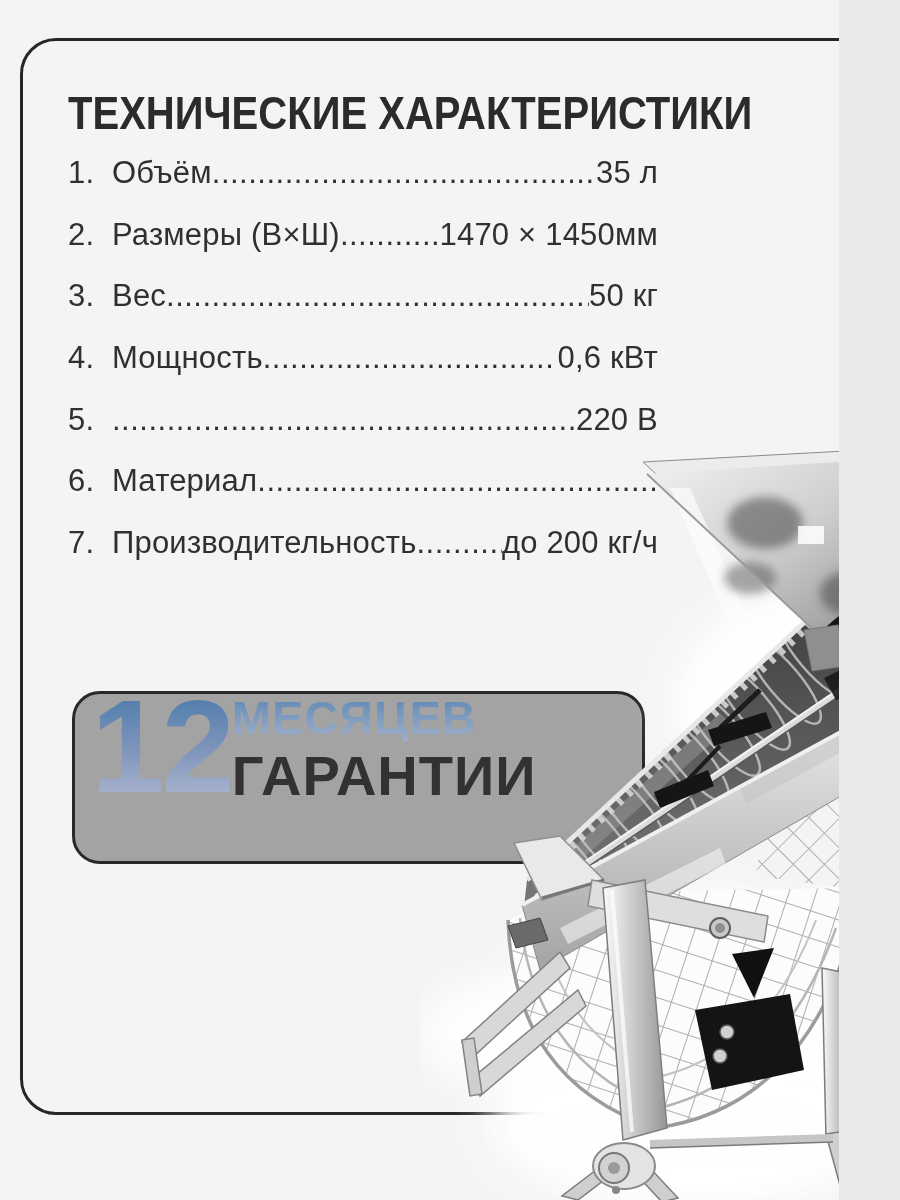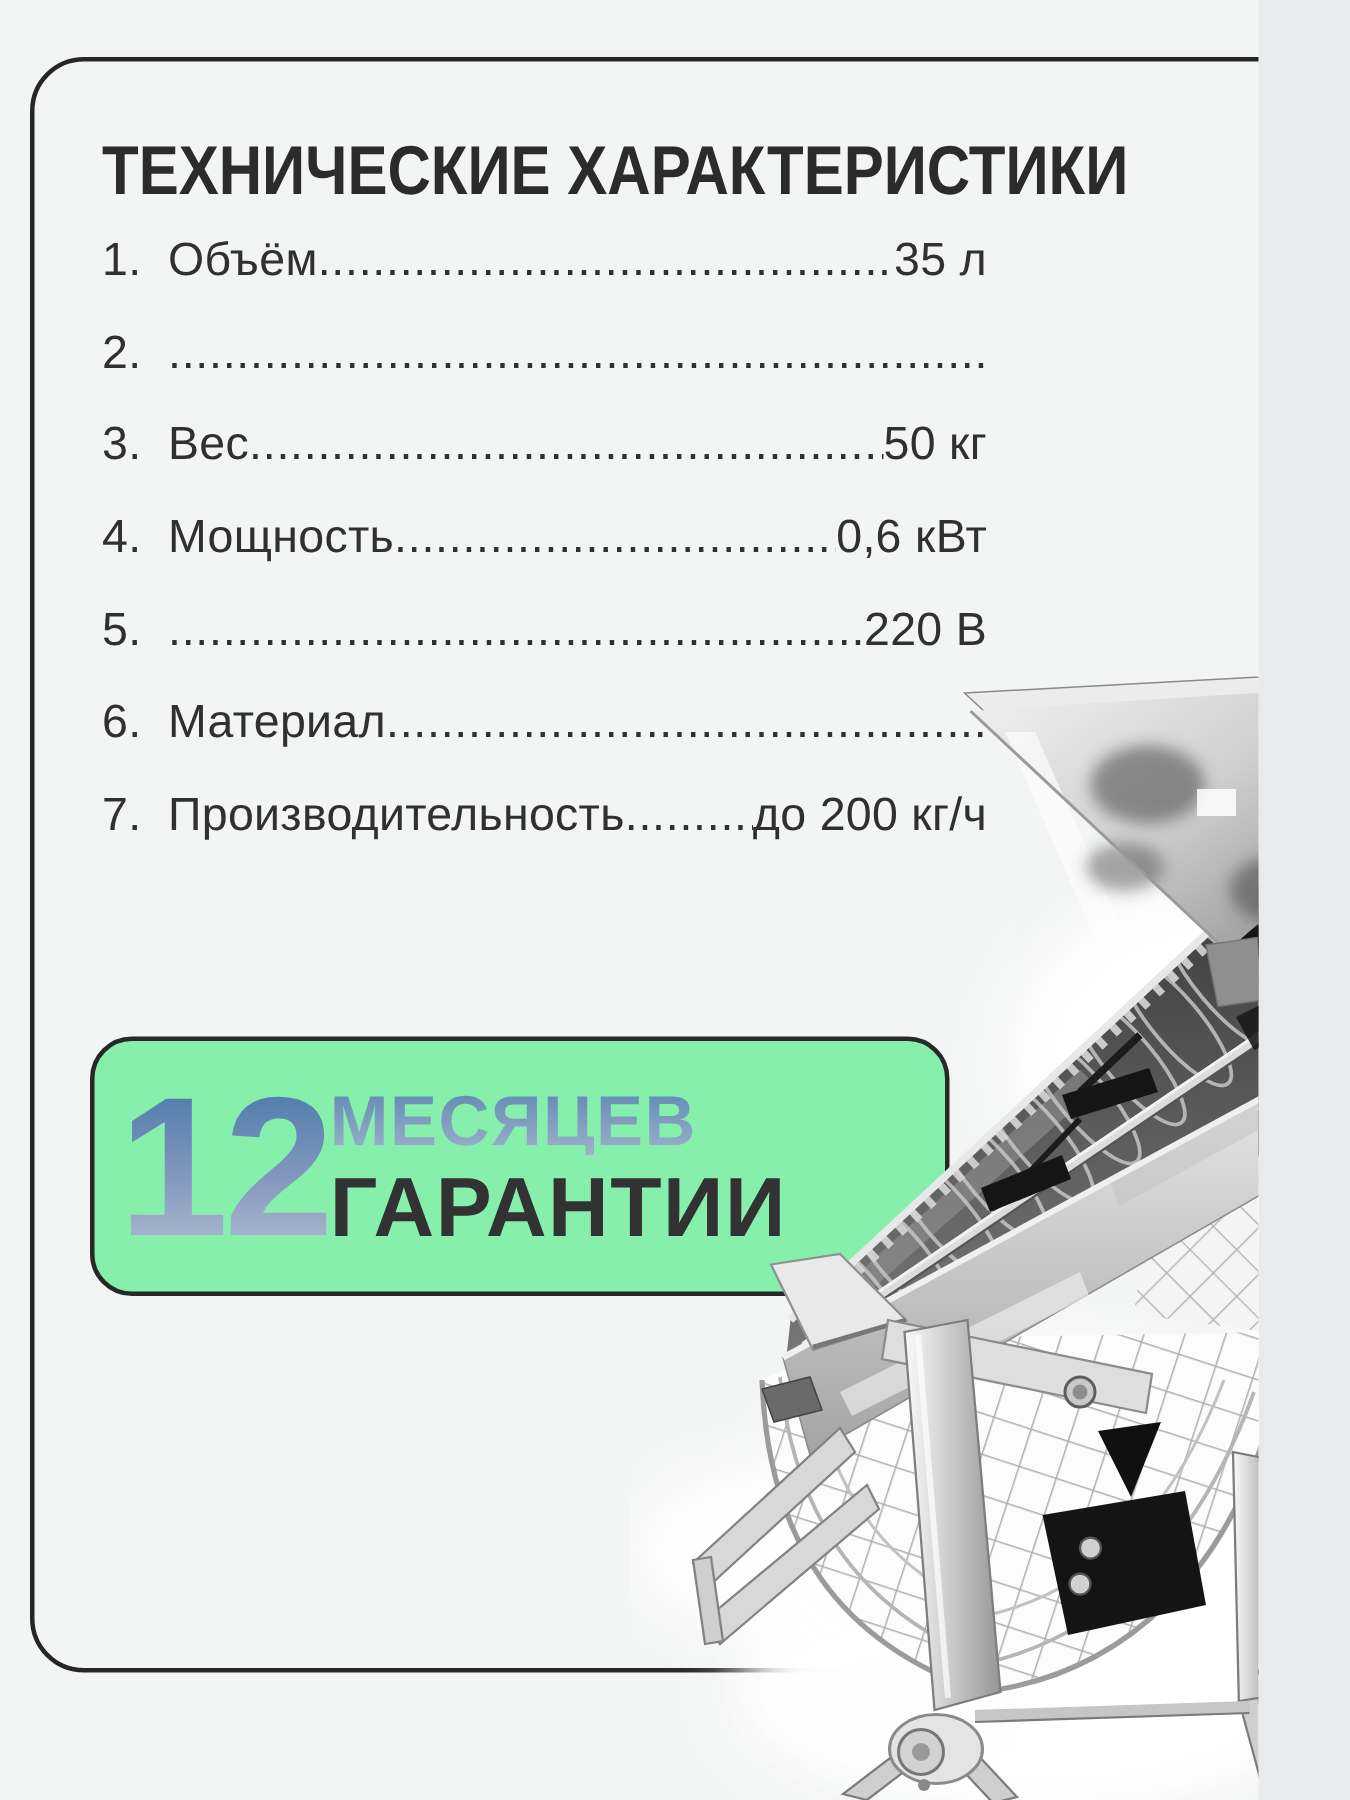--- a/index.html
+++ b/index.html
@@ -23,23 +23,23 @@
   .spec-list{margin-top:6px;}
   .spec-row{
     display:flex;align-items:baseline;height:61.6px;
     font-size:31px;font-weight:500;color:#303030;letter-spacing:.2px;
   }
   .spec-num{flex:0 0 44px;}
   .spec-label{flex:0 0 auto;white-space:nowrap;}
   .spec-leader{flex:1 1 0;overflow:hidden;white-space:nowrap;letter-spacing:.5px;}
   .spec-value{flex:0 0 auto;white-space:nowrap;}
   .badge{
-    position:absolute;left:60px;top:691px;width:573px;height:173px;
+    position:absolute;left:72px;top:691px;width:573px;height:173px;
     border:3px solid #282828;border-radius:28px;box-sizing:border-box;
-    background:#86efac;display:flex;align-items:center;z-index:2;
+    background:#a3a3a3;display:flex;align-items:flex-start;z-index:2;
   }
   .badge-num{
     font-size:132px;font-weight:700;line-height:.8;letter-spacing:-3px;
     margin-left:16px;
     background:linear-gradient(180deg,#4e7cab 0%,#8196bd 55%,#abb6cf 100%);
     -webkit-background-clip:text;background-clip:text;
     color:transparent;
   }
   .badge-text{display:flex;flex-direction:column;}
   .badge-months{
@@ -64,21 +64,23 @@
     <div class="specs-title">ТЕХНИЧЕСКИЕ ХАРАКТЕРИСТИКИ</div>
     <div class="spec-list">
       <div class="spec-row">
         <span class="spec-num">1.</span>
         <span class="spec-label">Объём</span>
         <span class="spec-leader">..............................................................................................</span>
         <span class="spec-value">35 л</span>
       </div>
       <div class="spec-row">
         <span class="spec-num">2.</span>
-        <span class="spec-leader">..............................................................................................</span>
+        <span class="spec-label">Размеры (В×Ш)</span>
+        <span class="spec-leader">..............................................................................................</span>
+        <span class="spec-value">1470 × 1450мм</span>
       </div>
       <div class="spec-row">
         <span class="spec-num">3.</span>
         <span class="spec-label">Вес</span>
         <span class="spec-leader">..............................................................................................</span>
         <span class="spec-value">50 кг</span>
       </div>
       <div class="spec-row">
         <span class="spec-num">4.</span>
         <span class="spec-label">Мощность</span>

